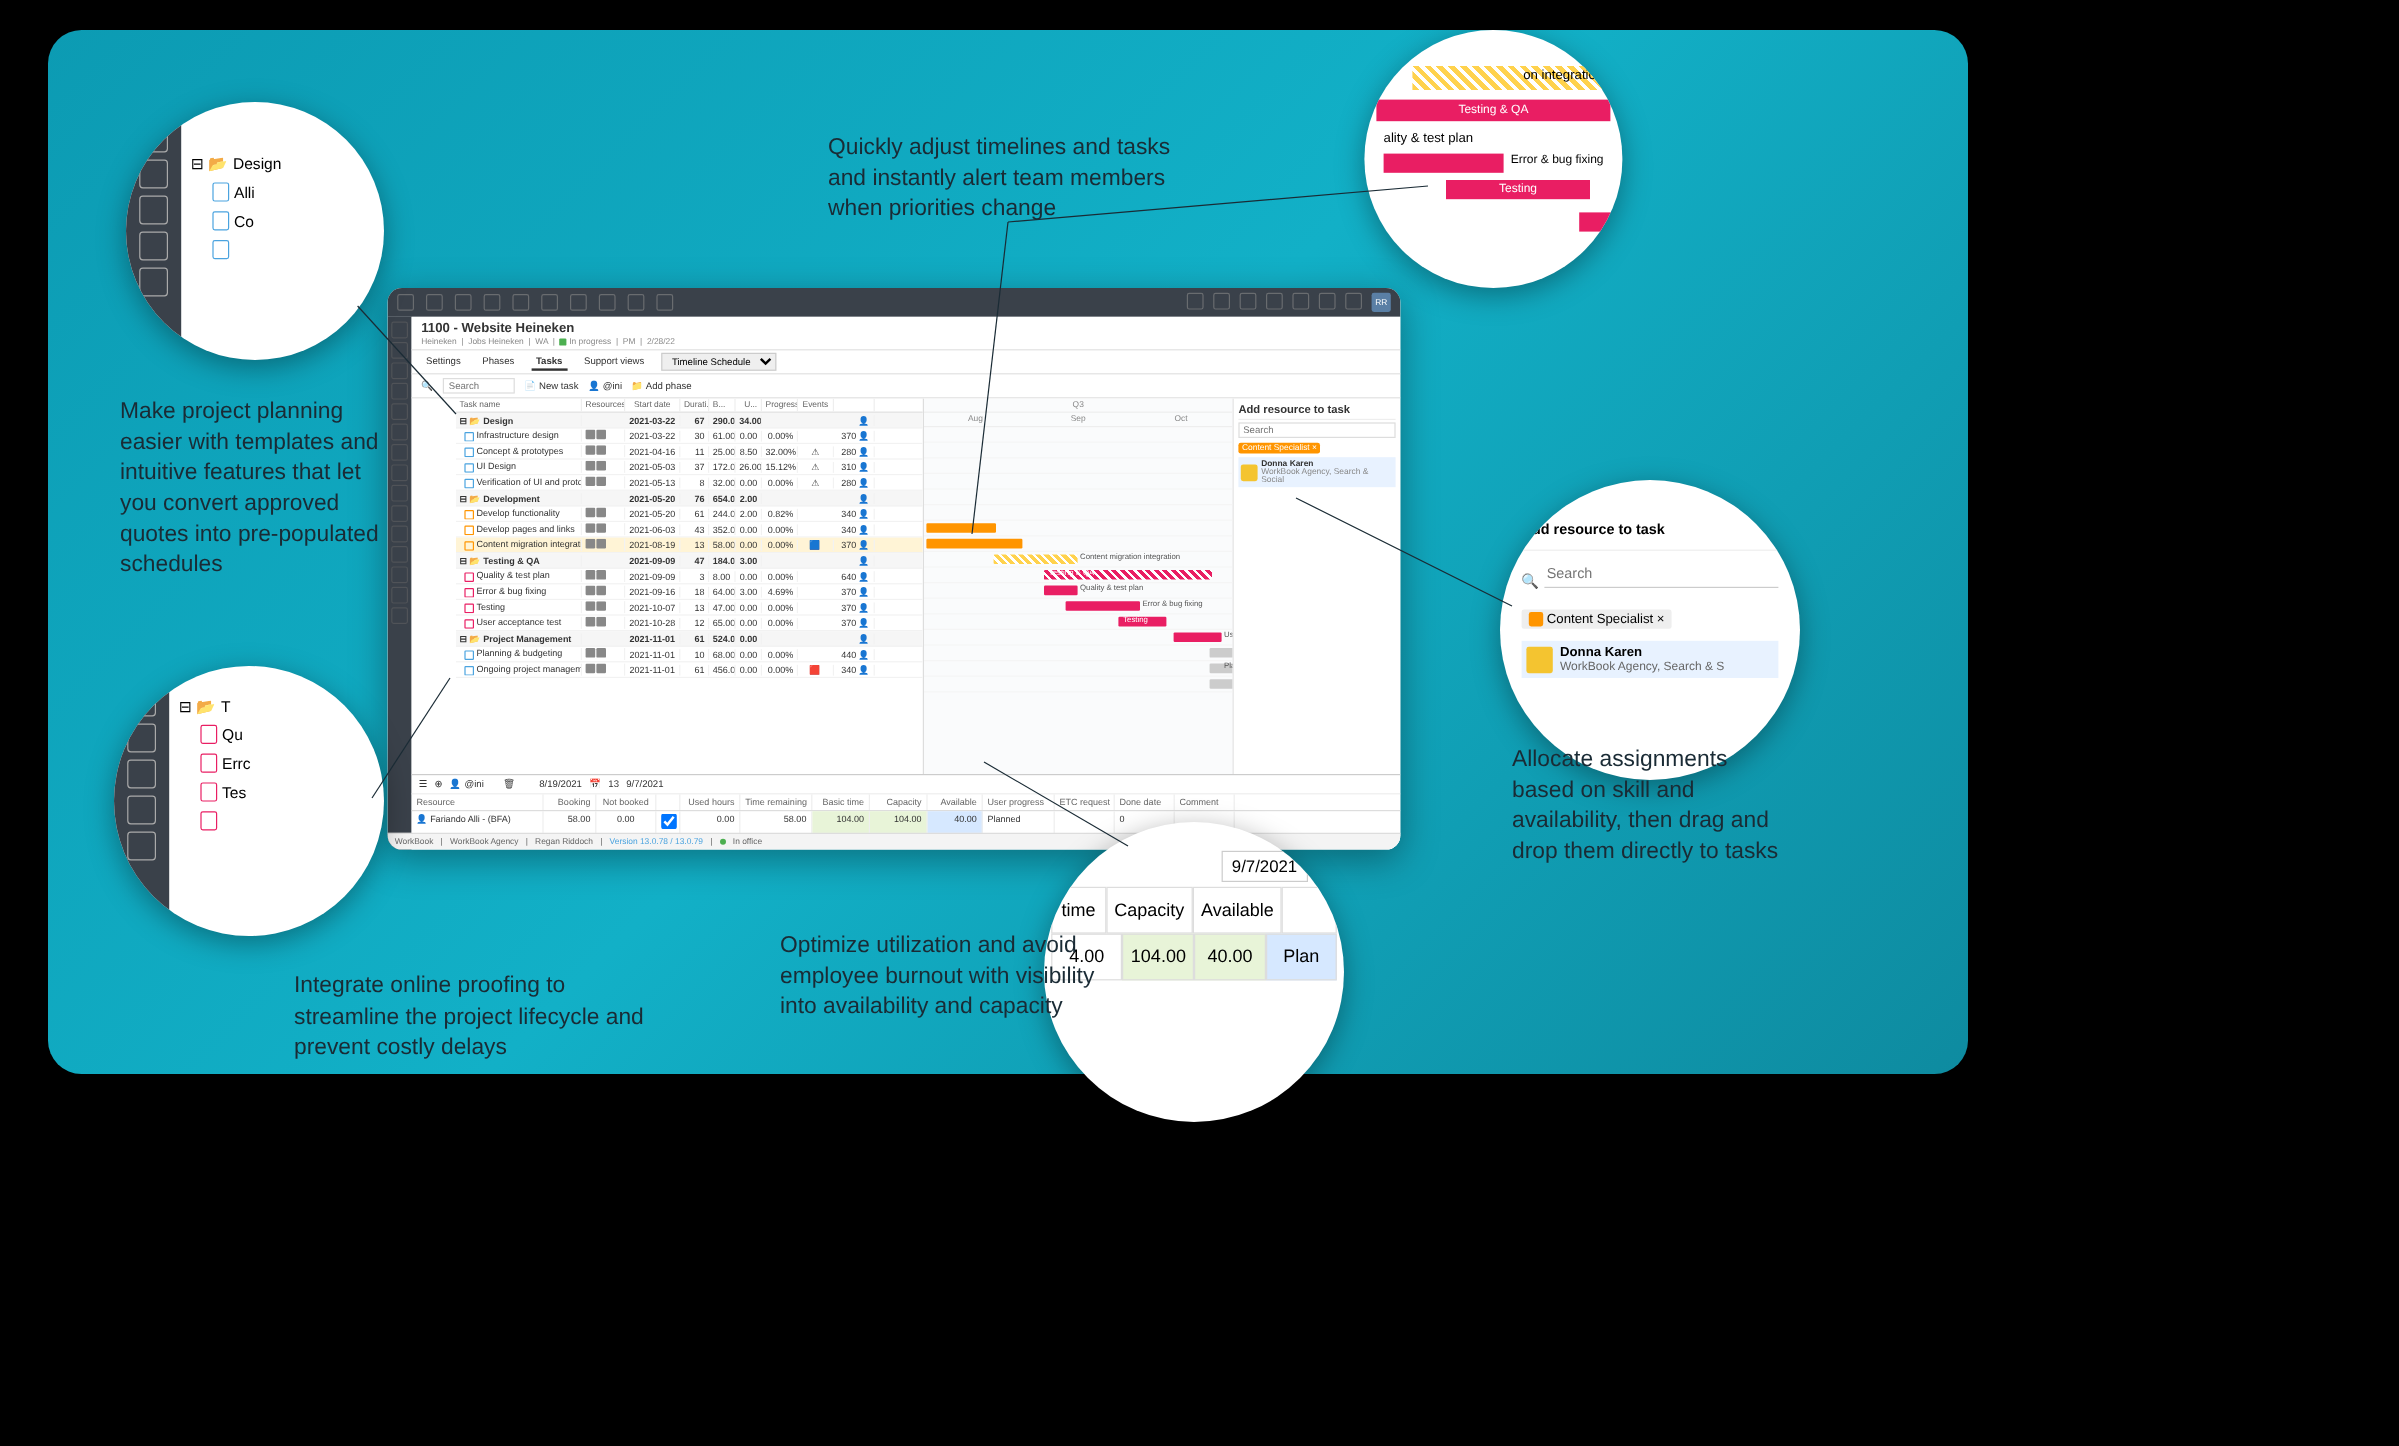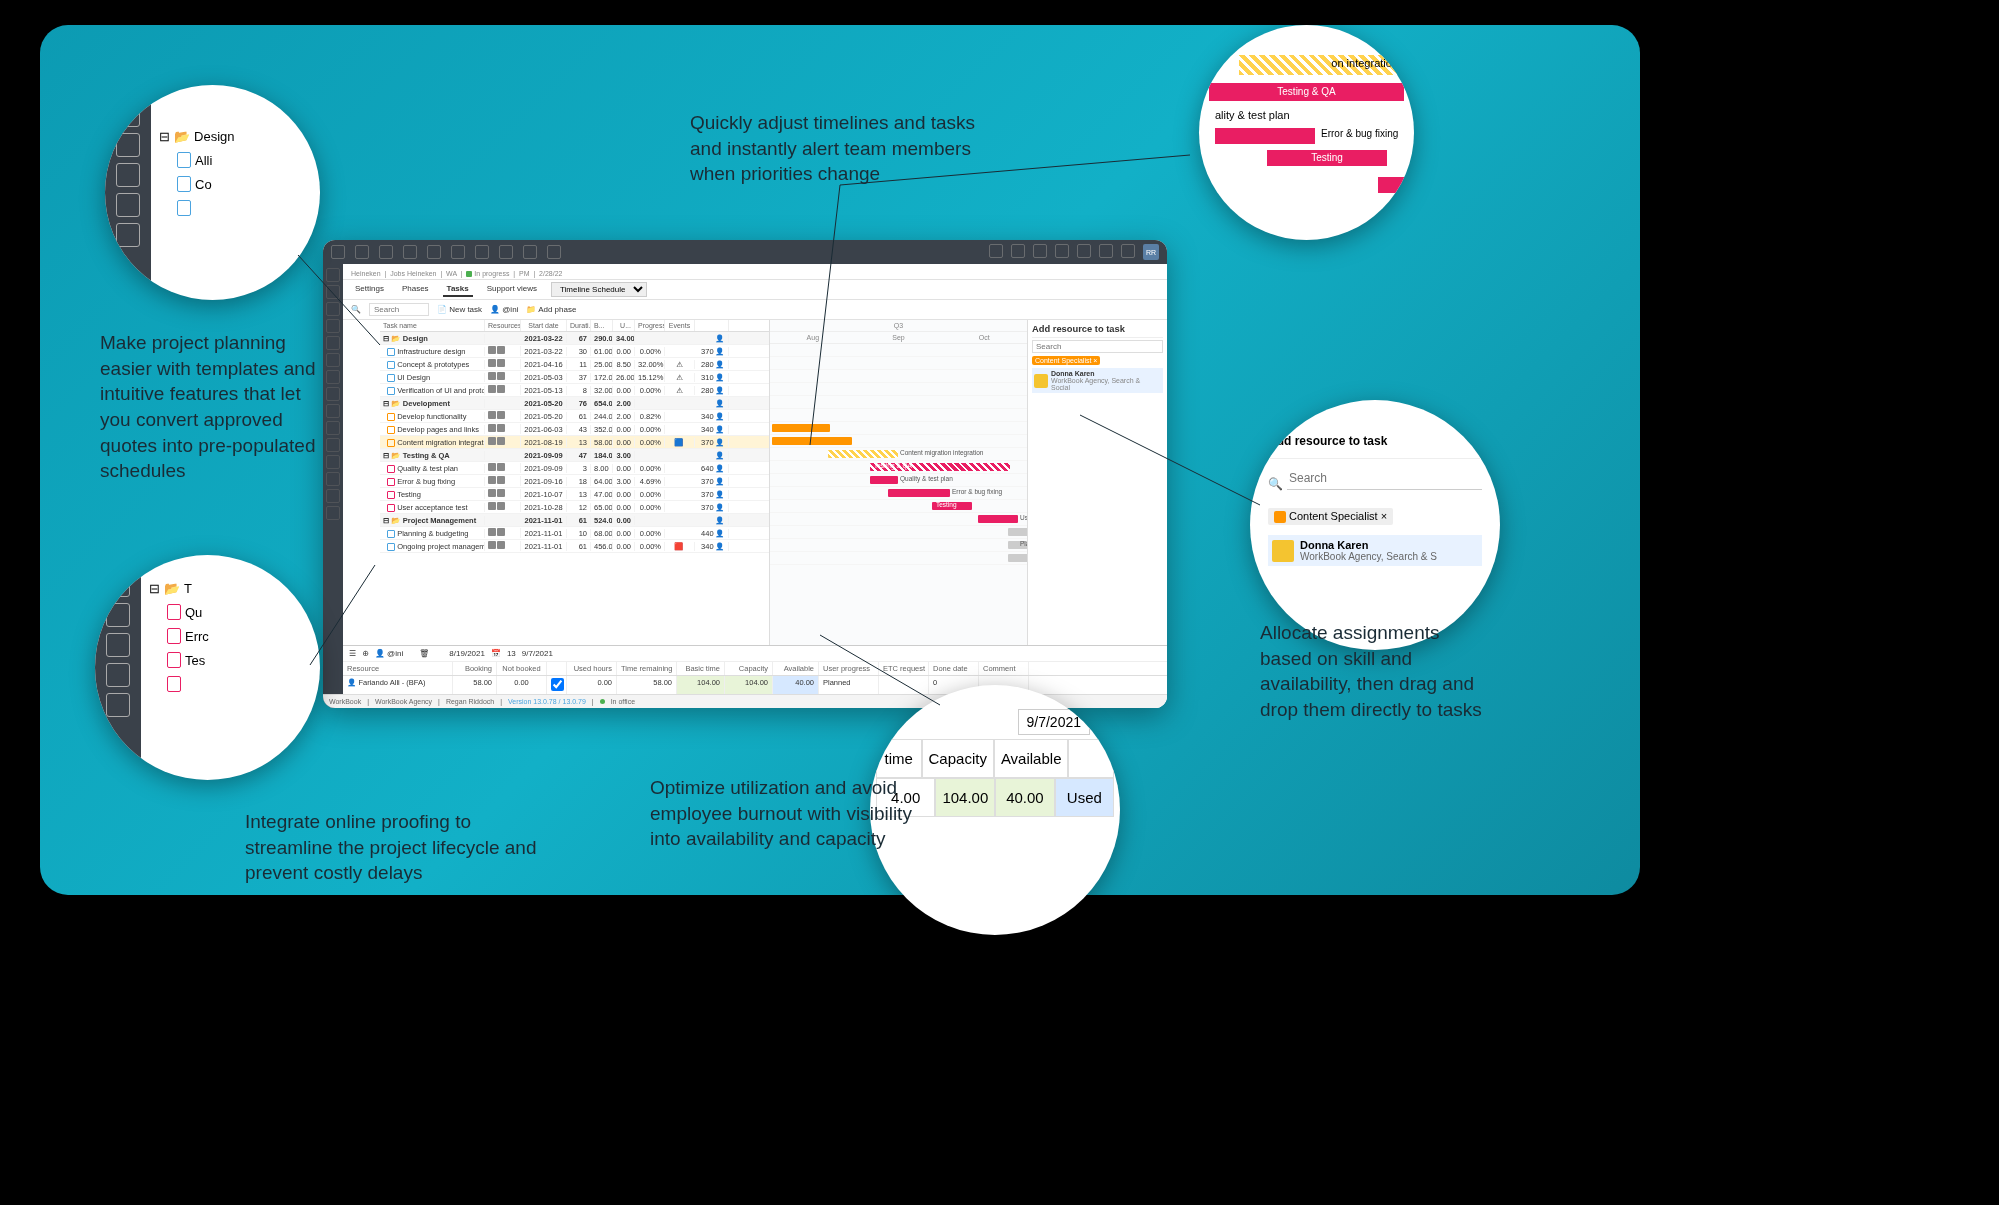--- a/index.html
+++ b/index.html
@@ -105,21 +105,21 @@
 
   .c3{position:absolute;left:830px;top:660px;width:250px;height:250px;border-radius:50%;background:#fff;box-shadow:0 6px 24px rgba(0,0,0,.35);overflow:hidden}
   .c3 .tbl{position:absolute;left:6px;top:54px;right:6px;font-size:15px}
   .c3 .th,.c3 .tr{display:flex}
   .c3 .tc{flex:1;padding:10px 6px;border:1px solid #ddd;text-align:center}
   .c3 .tr .tc:nth-child(2),.c3 .tr .tc:nth-child(3){background:#e8f4d8}
   .c3 .tr .tc:nth-child(4){background:#d6e8ff}
   .c3 .date{position:absolute;right:30px;top:24px;font-size:14px;border:1px solid #ccc;padding:4px 8px}
   .c3 .dots{position:absolute;right:14px;top:6px;font-size:14px;color:#888}
 
-  .c4{position:absolute;left:1159px;top:0;width:215px;height:215px;border-radius:50%;background:#fff;box-shadow:0 6px 24px rgba(0,0,0,.35);overflow:hidden;font-size:11px}
+  .c4{position:absolute;left:1097px;top:0;width:215px;height:215px;border-radius:50%;background:#fff;box-shadow:0 6px 24px rgba(0,0,0,.35);overflow:hidden;font-size:11px}
   .c4 .lab1{position:absolute;top:30px;left:40px;right:10px;background:repeating-linear-gradient(45deg,#ffd24d,#ffd24d 4px,#fff 4px,#fff 7px);height:20px;padding:2px 6px}
   .c4 .titlebar2{position:absolute;top:58px;left:10px;right:10px;height:18px;background:#e91e63;color:#fff;text-align:center;font-size:10px;line-height:18px}
   .c4 .lbl{position:absolute;left:16px;font-size:11px}
   .c4 .lblA{top:84px}
   .c4 .bar2{position:absolute;left:16px;height:16px}
   .c4 .b1{top:103px;width:100px;background:#e91e63}
   .c4 .b1lbl{position:absolute;left:122px;top:103px;font-size:10px}
   .c4 .b2{top:125px;left:68px;width:120px;background:#e91e63;color:#fff;text-align:center;font-size:10px;line-height:16px}
   .c4 .b3{position:absolute;top:152px;right:6px;width:30px;height:16px;background:#e91e63}
 
@@ -186,20 +186,21 @@
           <span class="ri"></span>
           <span class="ri"></span>
           <span class="ri"></span>
           <span class="ri"></span>
           <span class="ri"></span>
           <span class="ri"></span>
           <span class="ri"></span>
       </div>
       <div class="main">
         <div class="projecthead">
+          <h1>1100 - Website Heineken</h1>
           <div class="meta">
             <span>Heineken</span> &nbsp;|&nbsp;
             <span>Jobs Heineken</span> &nbsp;|&nbsp;
             <span>WA</span> &nbsp;|&nbsp;
             <span class="pill"></span><span>In progress</span> &nbsp;|&nbsp;
             <span>PM</span> &nbsp;|&nbsp;
             <span>2/28/22</span>
           </div>
         </div>
         <div class="tabrow">
@@ -654,21 +655,21 @@
       <div class="th">
         <span class="tc">time</span>
         <span class="tc">Capacity</span>
         <span class="tc">Available</span>
         <span class="tc"></span>
       </div>
       <div class="tr">
         <span class="tc">4.00</span>
         <span class="tc">104.00</span>
         <span class="tc">40.00</span>
-        <span class="tc">Used</span>
+        <span class="tc">Plan</span>
       </div>
     </div>
   </div>
 
   <div class="note n1">Make project planning easier with templates and intuitive features that let you convert approved quotes into pre-populated schedules</div>
   <div class="note n2">Integrate online proofing to streamline the project lifecycle and prevent costly delays</div>
   <div class="note n3">Optimize utilization and avoid employee burnout with visibility into availability and capacity</div>
   <div class="note n4">Quickly adjust timelines and tasks and instantly alert team members when priorities change</div>
   <div class="note n5">Allocate assignments based on skill and availability, then drag and drop them directly to tasks</div>
 

